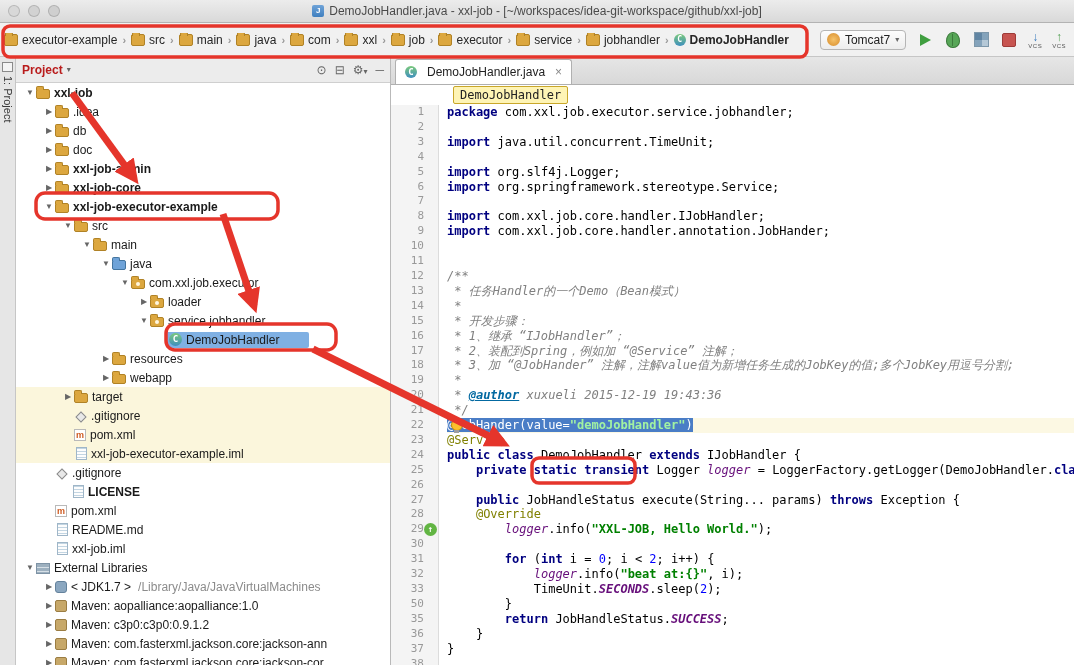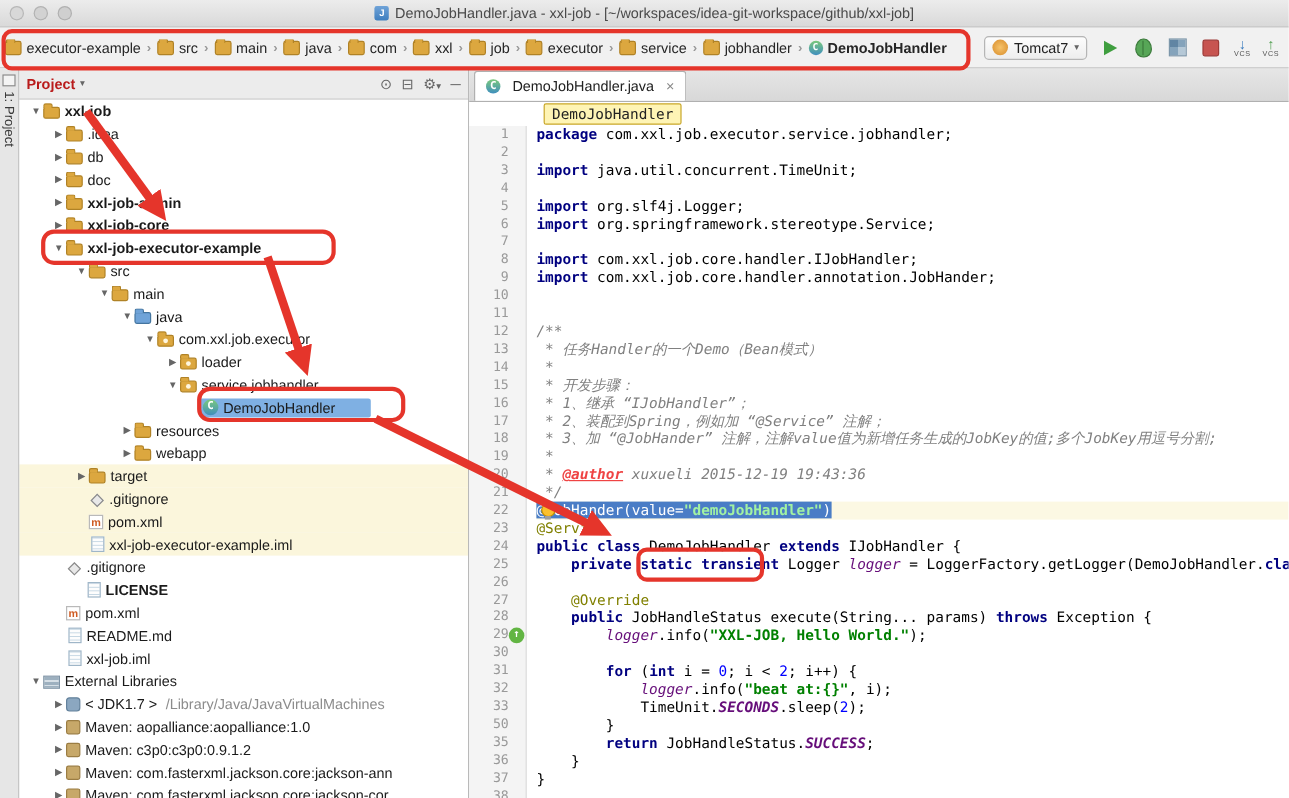--- a/index.html
+++ b/index.html
@@ -102,21 +102,21 @@
   .gutter{width:48px;flex:none;background:#f4f4f4;border-right:1px solid #dcdcdc;box-sizing:border-box;
           padding-right:14px;text-align:right;}
   .gl{height:14.92px;line-height:14.92px;font:11px/14.92px "DejaVu Sans Mono",monospace;color:#999;}
   .codearea{flex:1;min-width:0;padding-left:8px;overflow:hidden;}
   .cl{height:14.92px;line-height:14.92px;font:12px/14.92px "DejaVu Sans Mono",monospace;white-space:pre;}
   .cl.caretrow{background:#fcf8e3;}
   .k{color:#000080;font-weight:bold;}
   .p{color:#000;}
   .s{color:#008000;font-weight:bold;}
   .c{color:#808080;font-style:italic;}
-  .ct{color:#ef4444;font-style:italic;font-weight:bold;text-decoration:underline;}
+  .ct{color:#0369a1;font-style:italic;font-weight:bold;text-decoration:underline;}
   .a{color:#808000;}
   .f{color:#660e7a;font-style:italic;}
   .sf{color:#660e7a;font-style:italic;font-weight:bold;}
   .n{color:#0000ff;}
   .sel{background:#4a7dc6;color:#fff;}
   .s.sel{color:#a2f2a2;}
   .ovr{position:absolute;left:33px;top:418px;width:13px;height:13px;border-radius:50%;background:#62b543;
        color:#fff;font:bold 9px/13px "DejaVu Sans Mono",monospace;text-align:center;}
   .bulb{position:absolute;left:60px;top:314px;width:10px;height:10px;border-radius:50%;
         background:#fbc02d;border:1px solid #c79100;}
@@ -477,22 +477,22 @@
           <div class="cl"><span class="c"> * 2、装配到Spring，例如加 “@Service” 注解；</span></div>
           <div class="cl"><span class="c"> * 3、加 “@JobHander” 注解，注解value值为新增任务生成的JobKey的值;多个JobKey用逗号分割;</span></div>
           <div class="cl"><span class="c"> *</span></div>
           <div class="cl"><span class="c"> * </span><span class="ct">@author</span><span class="c"> xuxueli 2015-12-19 19:43:36</span></div>
           <div class="cl"><span class="c"> */</span></div>
           <div class="cl caretrow"><span class="a sel">@JobHander(value=</span><span class="s sel">"demoJobHandler"</span><span class="a sel">)</span></div>
           <div class="cl"><span class="a">@Service</span></div>
           <div class="cl"><span class="k">public class </span><span class="p">DemoJobHandler </span><span class="k">extends </span><span class="p">IJobHandler {</span></div>
           <div class="cl"><span class="p">    </span><span class="k">private static transient </span><span class="p">Logger </span><span class="f">logger </span><span class="p">= LoggerFactory.getLogger(DemoJobHandler.</span><span class="k">class</span></div>
           <div class="cl"></div>
+          <div class="cl"><span class="p">    </span><span class="k">public </span><span class="p">JobHandleStatus execute(String... params) </span><span class="k">throws </span><span class="p">Exception {</span></div>
           <div class="cl"><span class="p">    </span><span class="a">@Override</span></div>
-          <div class="cl"><span class="p">    </span><span class="k">public </span><span class="p">JobHandleStatus execute(String... params) </span><span class="k">throws </span><span class="p">Exception {</span></div>
           <div class="cl"><span class="p">        </span><span class="f">logger</span><span class="p">.info(</span><span class="s">"XXL-JOB, Hello World."</span><span class="p">);</span></div>
           <div class="cl"></div>
           <div class="cl"><span class="p">        </span><span class="k">for </span><span class="p">(</span><span class="k">int </span><span class="p">i = </span><span class="n">0</span><span class="p">; i &lt; </span><span class="n">2</span><span class="p">; i++) {</span></div>
           <div class="cl"><span class="p">            </span><span class="f">logger</span><span class="p">.info(</span><span class="s">"beat at:{}"</span><span class="p">, i);</span></div>
           <div class="cl"><span class="p">            </span><span class="p">TimeUnit.</span><span class="sf">SECONDS</span><span class="p">.sleep(</span><span class="n">2</span><span class="p">);</span></div>
           <div class="cl"><span class="p">        }</span></div>
           <div class="cl"><span class="p">        </span><span class="k">return </span><span class="p">JobHandleStatus.</span><span class="sf">SUCCESS</span><span class="p">;</span></div>
           <div class="cl"><span class="p">    }</span></div>
           <div class="cl"><span class="p">}</span></div>
         </div>

